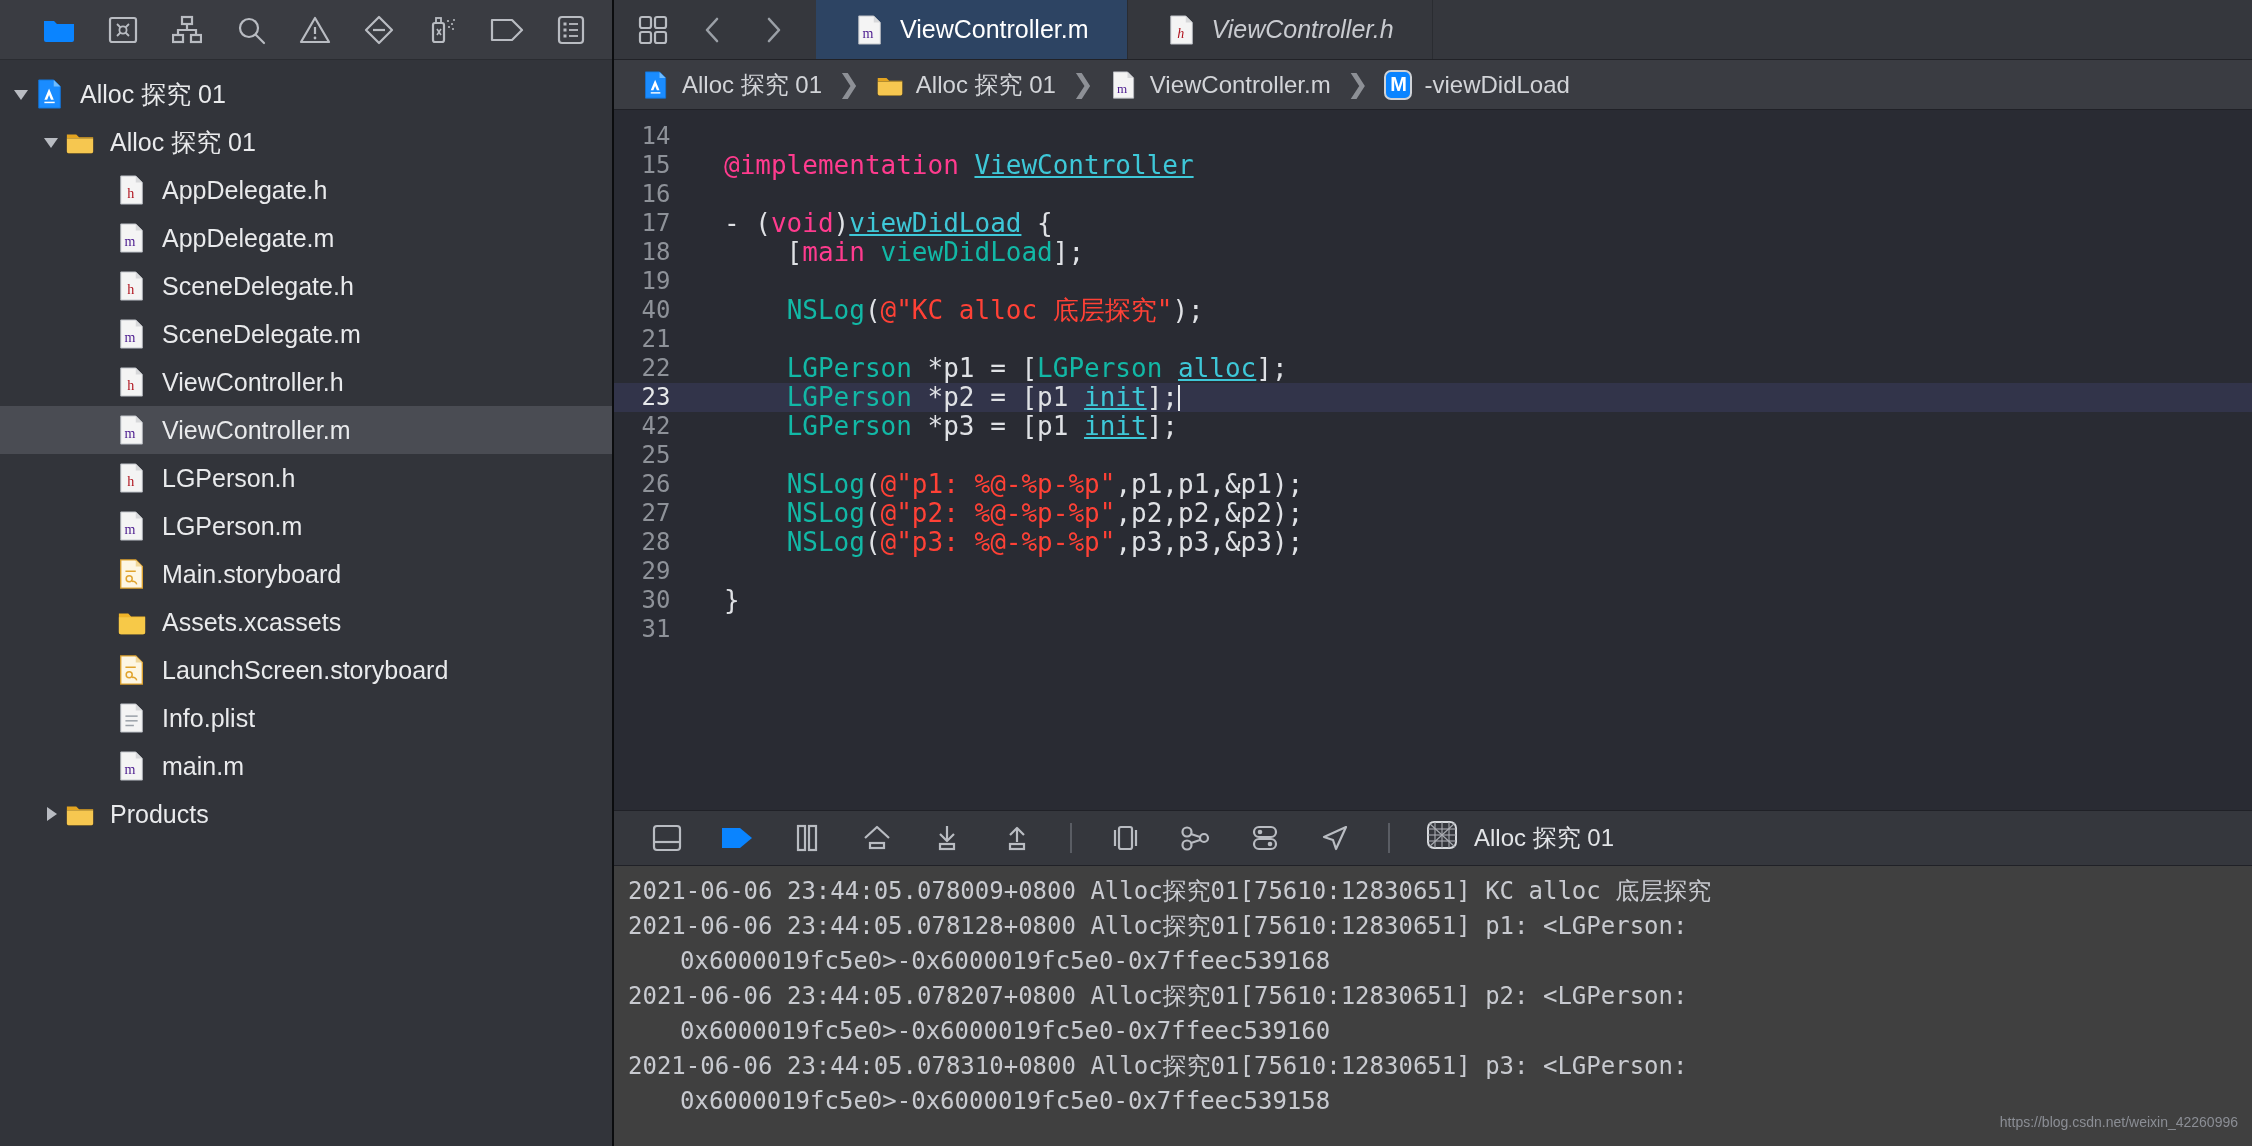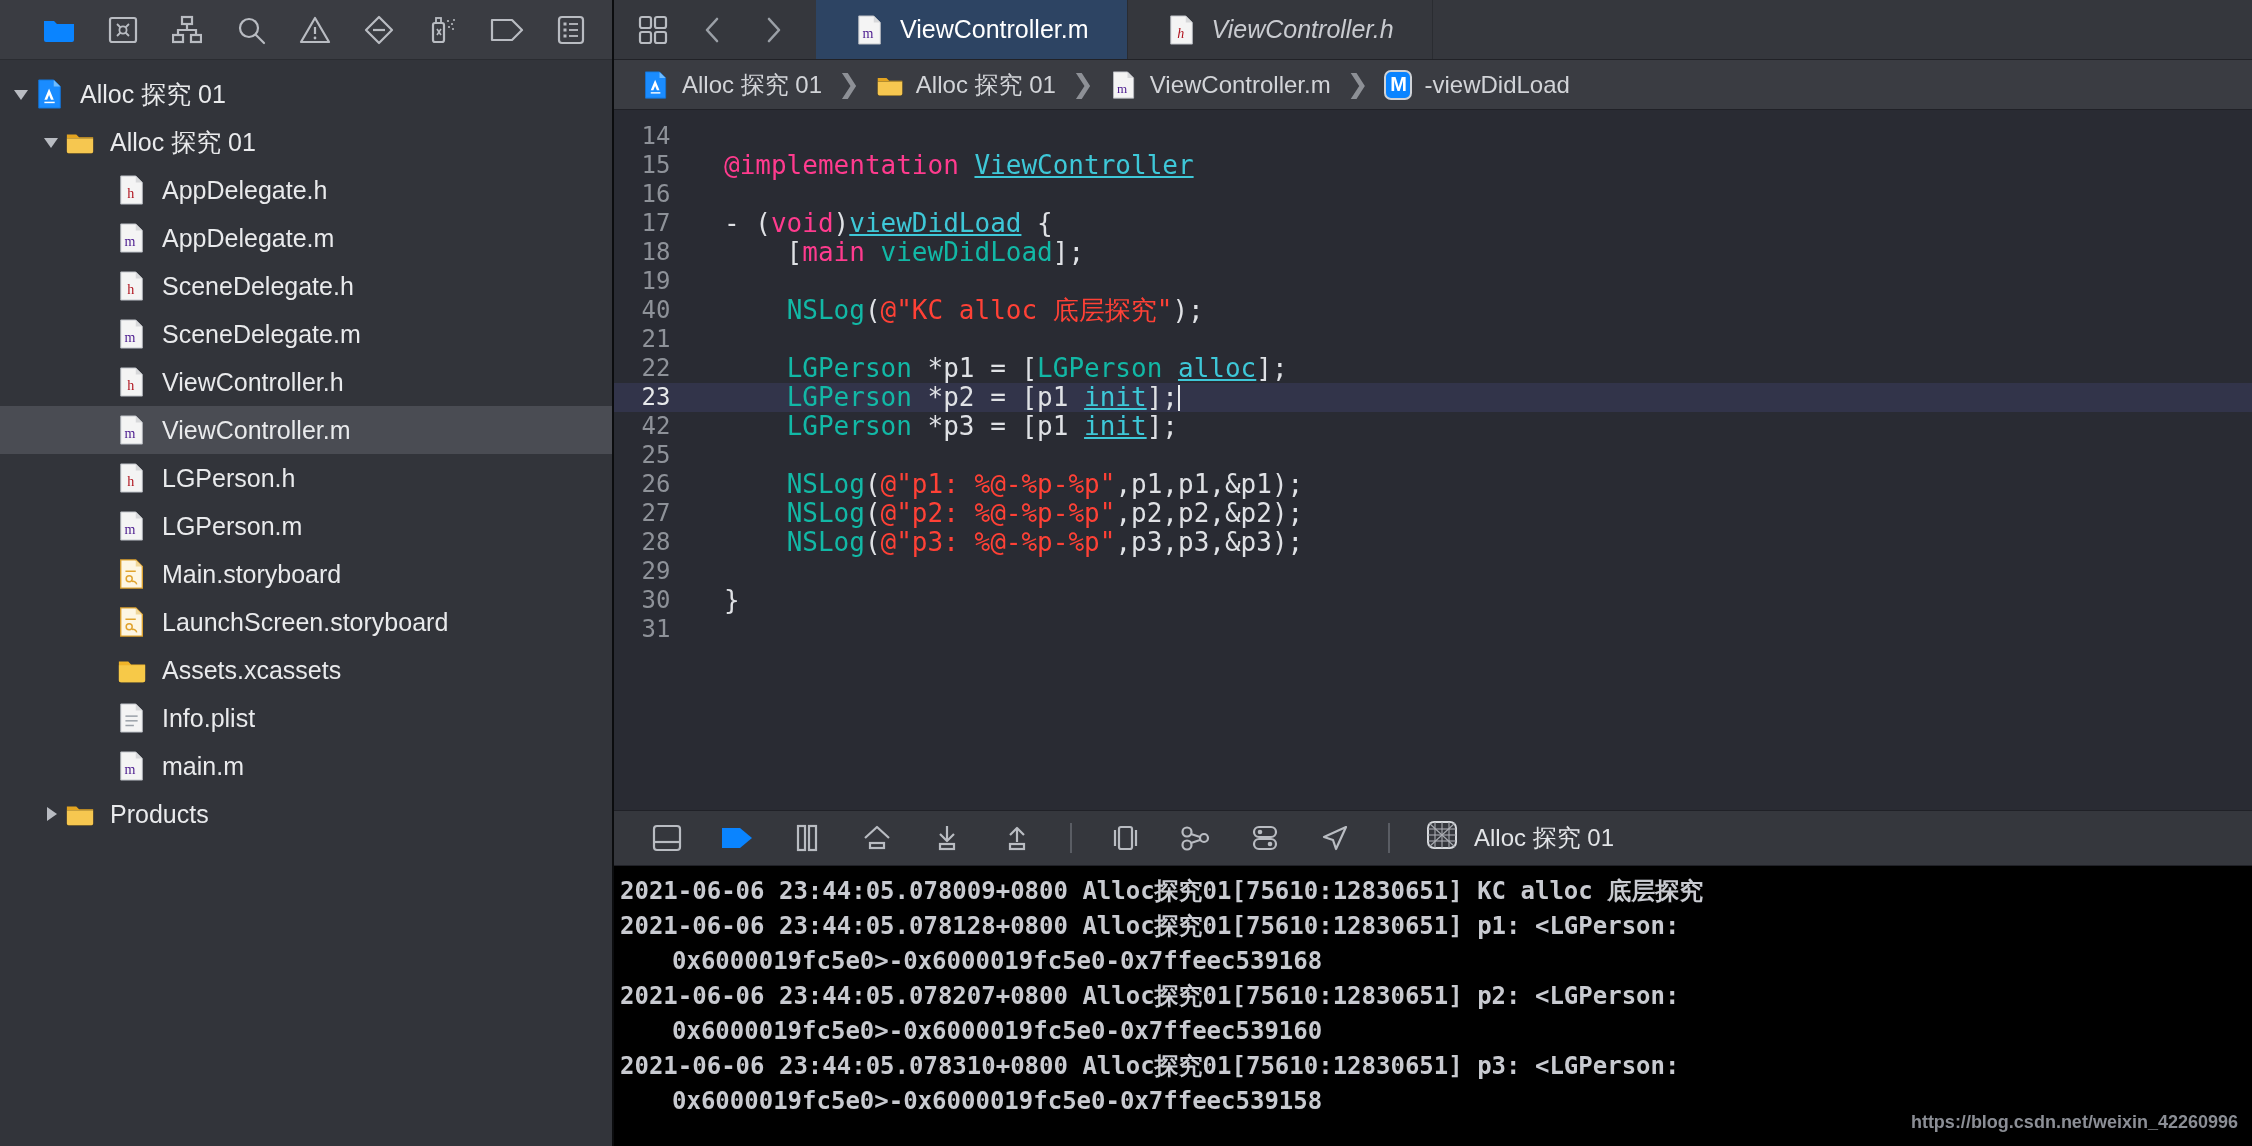--- a/index.html
+++ b/index.html
@@ -111,31 +111,31 @@
     height:56px; flex:0 0 56px; background:#35373d;
     display:flex; align-items:center; gap:36px; padding-left:36px;
     border-top:1px solid #202127; border-bottom:1px solid #202127;
   }
   .dbg-ico{ width:34px; height:34px; display:flex; align-items:center; justify-content:center; }
   .dsep{ width:2px; height:30px; background:#5a5d64; }
   .scheme{ display:flex; align-items:center; gap:16px; font-size:24px; color:#e2e4e7; }
 
   
   .console{
-    flex:0 0 280px; background:#000000; overflow:hidden;
+    flex:0 0 280px; background:#404040; overflow:hidden;
     font-family:"DejaVu Sans Mono","Liberation Mono",monospace;
     font-size:24px; line-height:35px; color:#c8cad0;
-    padding:8px 0 0 6px; position:relative;font-weight:bold;
+    padding:8px 0 0 14px; position:relative;
   }
   .cons-line{ white-space:pre; }
   .cons-cont{ padding-left:52px; }
   .watermark{
     position:absolute; right:14px; bottom:6px;
     font-family:"Liberation Sans","DejaVu Sans",sans-serif;
-    font-size:18px; color:#8b8e95;
+    font-size:14px; color:#8b8e95;
   }
 </style>
 </head>
 <body>
 
 <div id="app">
 
   <div class="navigator">
     <div class="nav-toolbar" id="nav-toolbar">
         <div class="nav-ico" title="Project navigator">
@@ -341,37 +341,37 @@
               <circle cx="13" cy="21" r="3.2" fill="none" stroke="#e0a32e" stroke-width="1.6"></circle>
               <path d="M9 13 H20 M16 24 A4 4 0 0 1 21 27" fill="none" stroke="#e0a32e" stroke-width="1.6"></path>
             </svg>
           </span>
           <span class="lbl">Main.storyboard</span>
         </div>
         <div class="row d2">
           <span class="tw"></span>
           <span class="ficon">
             <svg width="30" height="30" viewBox="0 0 32 32">
+              <path d="M2 7 H12 L15 10 H30 V27 A2 2 0 0 1 28 29 H4 A2 2 0 0 1 2 27 Z" fill="#f0b429"></path>
+              <path d="M2 11 H30 V27 A2 2 0 0 1 28 29 H4 A2 2 0 0 1 2 27 Z" fill="#f7c948"></path>
+            </svg>
+          </span>
+          <span class="lbl">Assets.xcassets</span>
+        </div>
+        <div class="row d2">
+          <span class="tw"></span>
+          <span class="ficon">
+            <svg width="30" height="30" viewBox="0 0 32 32">
               <path d="M4 1 H20 L27 8 V31 H4 Z" fill="#fdf6e3" stroke="#e0a32e" stroke-width="1.4"></path>
               <path d="M20 1 L27 8 H20 Z" fill="#f0d79a"></path>
               <circle cx="13" cy="21" r="3.2" fill="none" stroke="#e0a32e" stroke-width="1.6"></circle>
               <path d="M9 13 H20 M16 24 A4 4 0 0 1 21 27" fill="none" stroke="#e0a32e" stroke-width="1.6"></path>
             </svg>
           </span>
           <span class="lbl">LaunchScreen.storyboard</span>
-        </div>
-        <div class="row d2">
-          <span class="tw"></span>
-          <span class="ficon">
-            <svg width="30" height="30" viewBox="0 0 32 32">
-              <path d="M2 7 H12 L15 10 H30 V27 A2 2 0 0 1 28 29 H4 A2 2 0 0 1 2 27 Z" fill="#f0b429"></path>
-              <path d="M2 11 H30 V27 A2 2 0 0 1 28 29 H4 A2 2 0 0 1 2 27 Z" fill="#f7c948"></path>
-            </svg>
-          </span>
-          <span class="lbl">Assets.xcassets</span>
         </div>
         <div class="row d2">
           <span class="tw"></span>
           <span class="ficon">
             <svg width="30" height="30" viewBox="0 0 32 32">
               <path d="M4 1 H20 L27 8 V31 H4 Z" fill="#f4f4f4" stroke="#b9bcc2" stroke-width="1"></path>
               <path d="M20 1 L27 8 H20 Z" fill="#d7d8da"></path>
               <g stroke="#9aa0a8" stroke-width="1.6">
                 <line x1="9" y1="14" x2="22" y2="14"></line>
                 <line x1="9" y1="19" x2="22" y2="19"></line>

